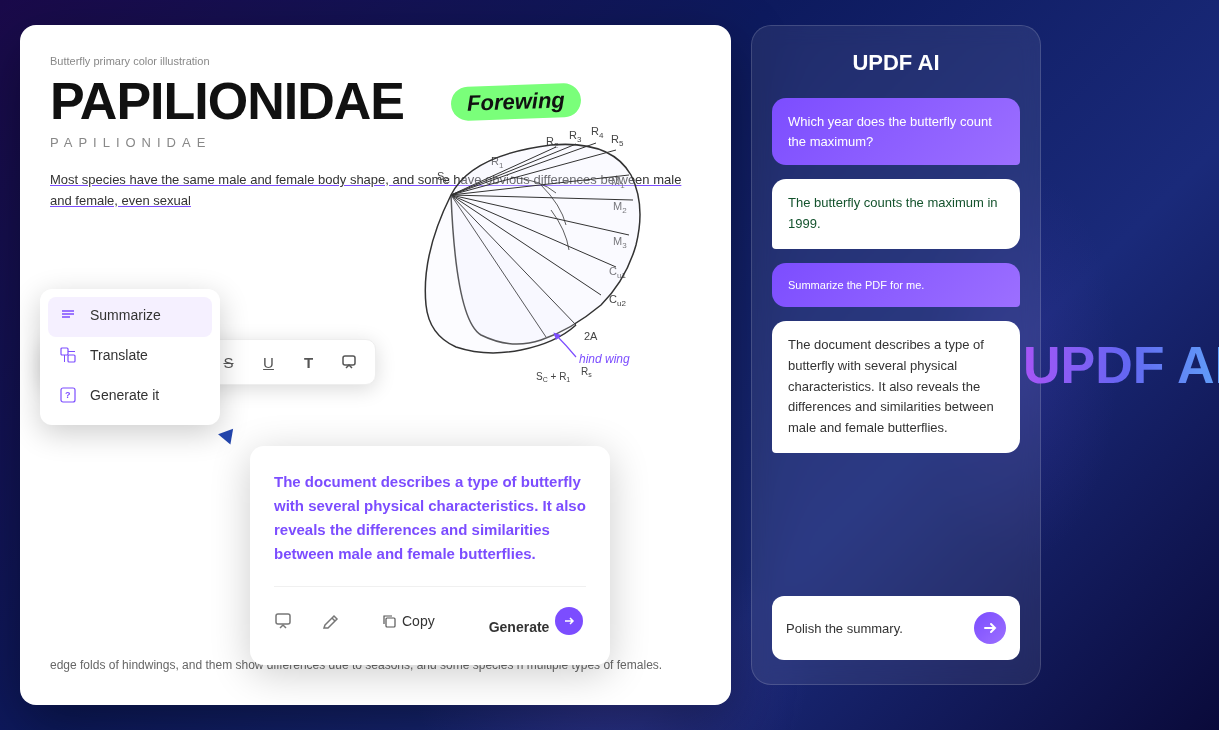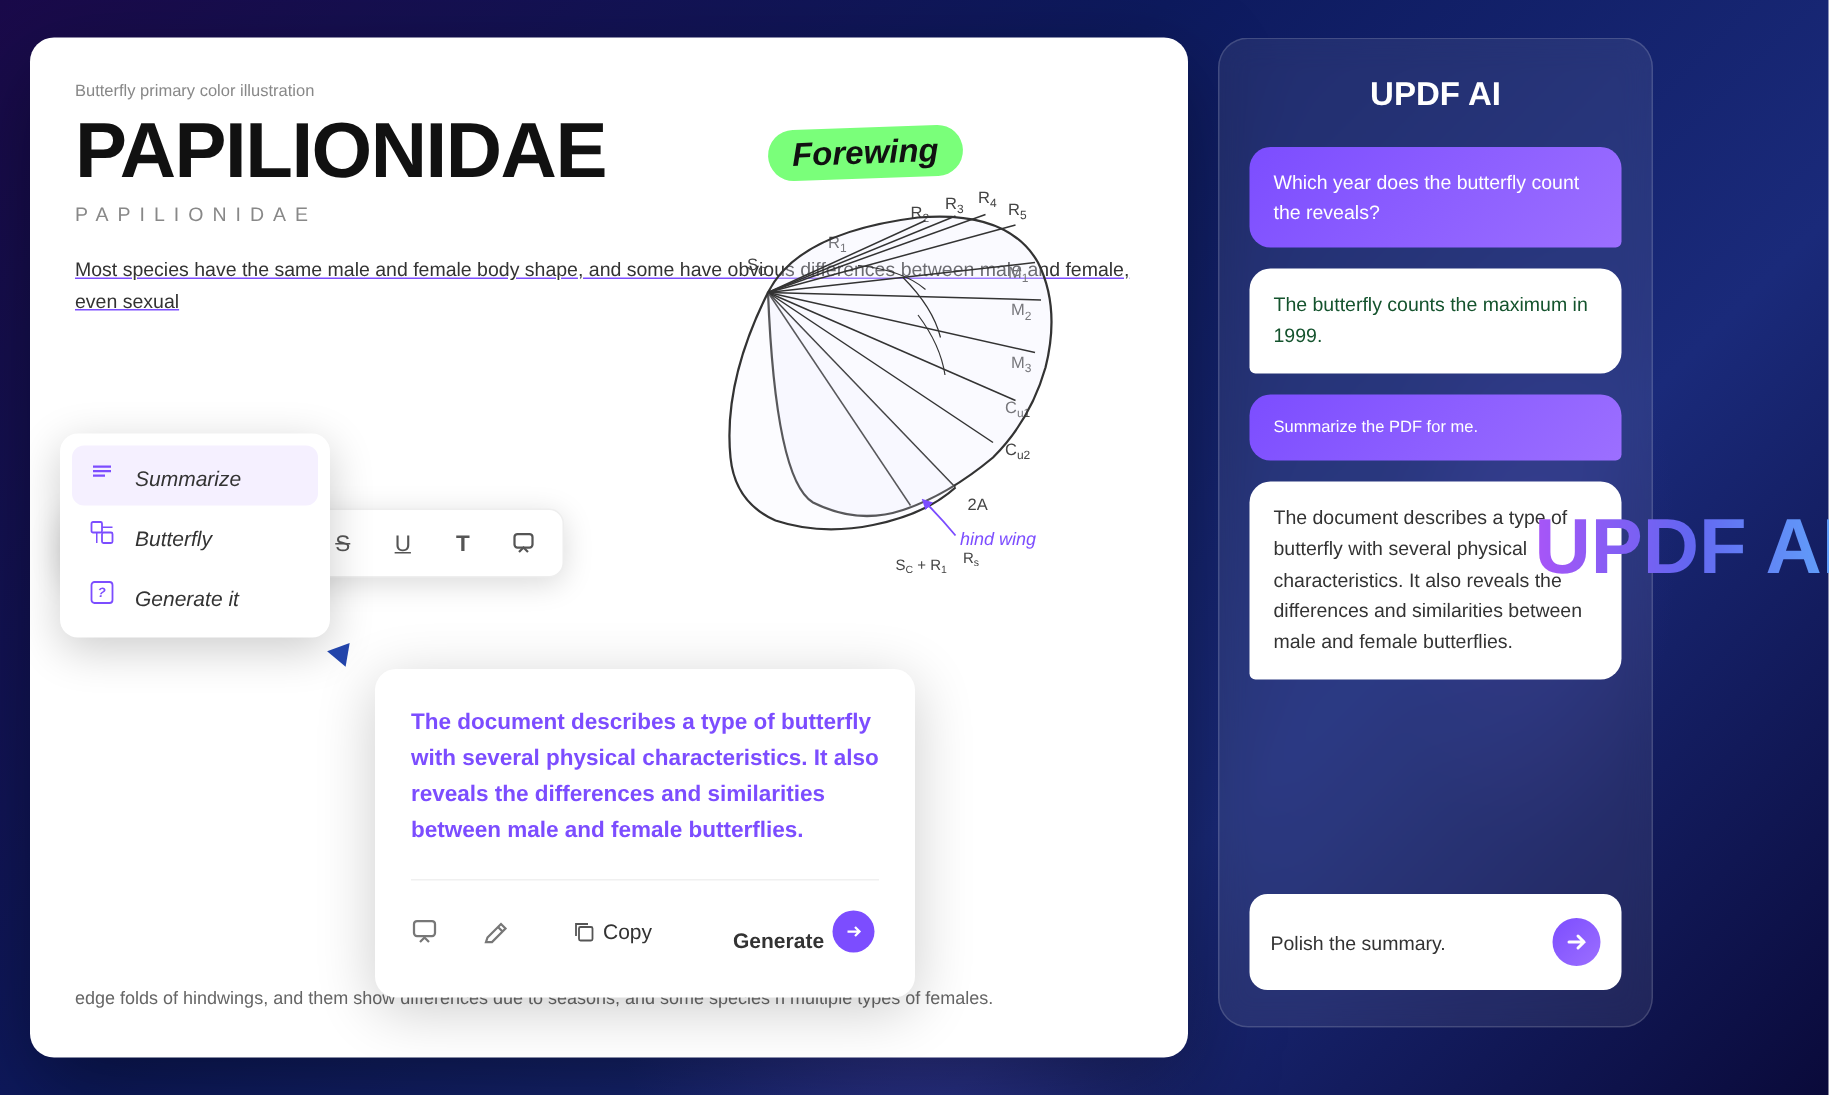--- a/index.html
+++ b/index.html
@@ -46,21 +46,21 @@
       width: 100%;
       align-items: flex-start;
       position: relative;
       z-index: 1;
     }
 
     
     .pdf-panel {
       background: white;
       border-radius: 16px;
-      width: 772px;
+      width: 711px;
       min-height: 680px;
       position: relative;
       overflow: hidden;
       flex-shrink: 0;
       box-shadow: 0 20px 60px rgba(0,0,0,0.4);
     }
 
     .pdf-content {
       padding: 30px 30px 20px 30px;
       position: relative;
@@ -193,28 +193,27 @@
       background: white;
       border-radius: 12px;
       box-shadow: 0 8px 30px rgba(0,0,0,0.2);
       padding: 8px;
       width: 180px;
       z-index: 10;
     }
 
     .dropdown-item {
       display: flex;
-      align-items: flex-end;
+      align-items: flex-start;
       gap: 10px;
       padding: 10px 12px;
       border-radius: 8px;
       cursor: pointer;
       font-size: 14px;
       color: #333;
-      font-style: italic;
     }
 
     .dropdown-item:hover, .dropdown-item.active {
       background: #f5f0ff;
     }
 
     .dropdown-item-icon {
       width: 20px;
       height: 20px;
       color: #7c4dff;
@@ -546,21 +545,21 @@
       </div>
       <div class="dropdown-item">
         <span class="dropdown-item-icon">
           <svg width="16" height="16" viewBox="0 0 16 16">
             <rect x="1" y="1" width="7" height="7" rx="1" stroke="#7c4dff" stroke-width="1.2" fill="none"></rect>
             <rect x="8" y="8" width="7" height="7" rx="1" stroke="#7c4dff" stroke-width="1.2" fill="none"></rect>
             <line x1="8" y1="4.5" x2="15" y2="4.5" stroke="#7c4dff" stroke-width="1"></line>
             <line x1="4.5" y1="8" x2="4.5" y2="15" stroke="#7c4dff" stroke-width="1"></line>
           </svg>
         </span>
-        <span>Butterfly</span>
+        <span>Translate</span>
       </div>
       <div class="dropdown-item">
         <span class="dropdown-item-icon">
           <svg width="16" height="16" viewBox="0 0 16 16">
             <rect x="1" y="1" width="14" height="14" rx="2" stroke="#7c4dff" stroke-width="1.2" fill="none"></rect>
             <text x="5" y="11" font-size="9" fill="#7c4dff" font-weight="bold">?</text>
           </svg>
         </span>
         <span>Generate it</span>
       </div>
@@ -603,21 +602,21 @@
 
     <div class="pdf-lower-text">edge folds of hindwings, and them show differences due to seasons, and some species h multiple types of females.</div>
 
   </div>
 
   <div class="ai-panel">
 
     <div class="ai-panel-title">UPDF AI</div>
 
     <div class="chat-msg-user">
-      <span>Which year does the butterfly count the reveals?</span>
+      <span>Which year does the butterfly count the maximum?</span>
     </div>
 
     <div class="chat-msg-ai">
       <span>The butterfly counts the maximum in 1999.</span>
     </div>
 
     <div class="chat-msg-user-2">
       <span>Summarize the PDF for me.</span>
     </div>
 

